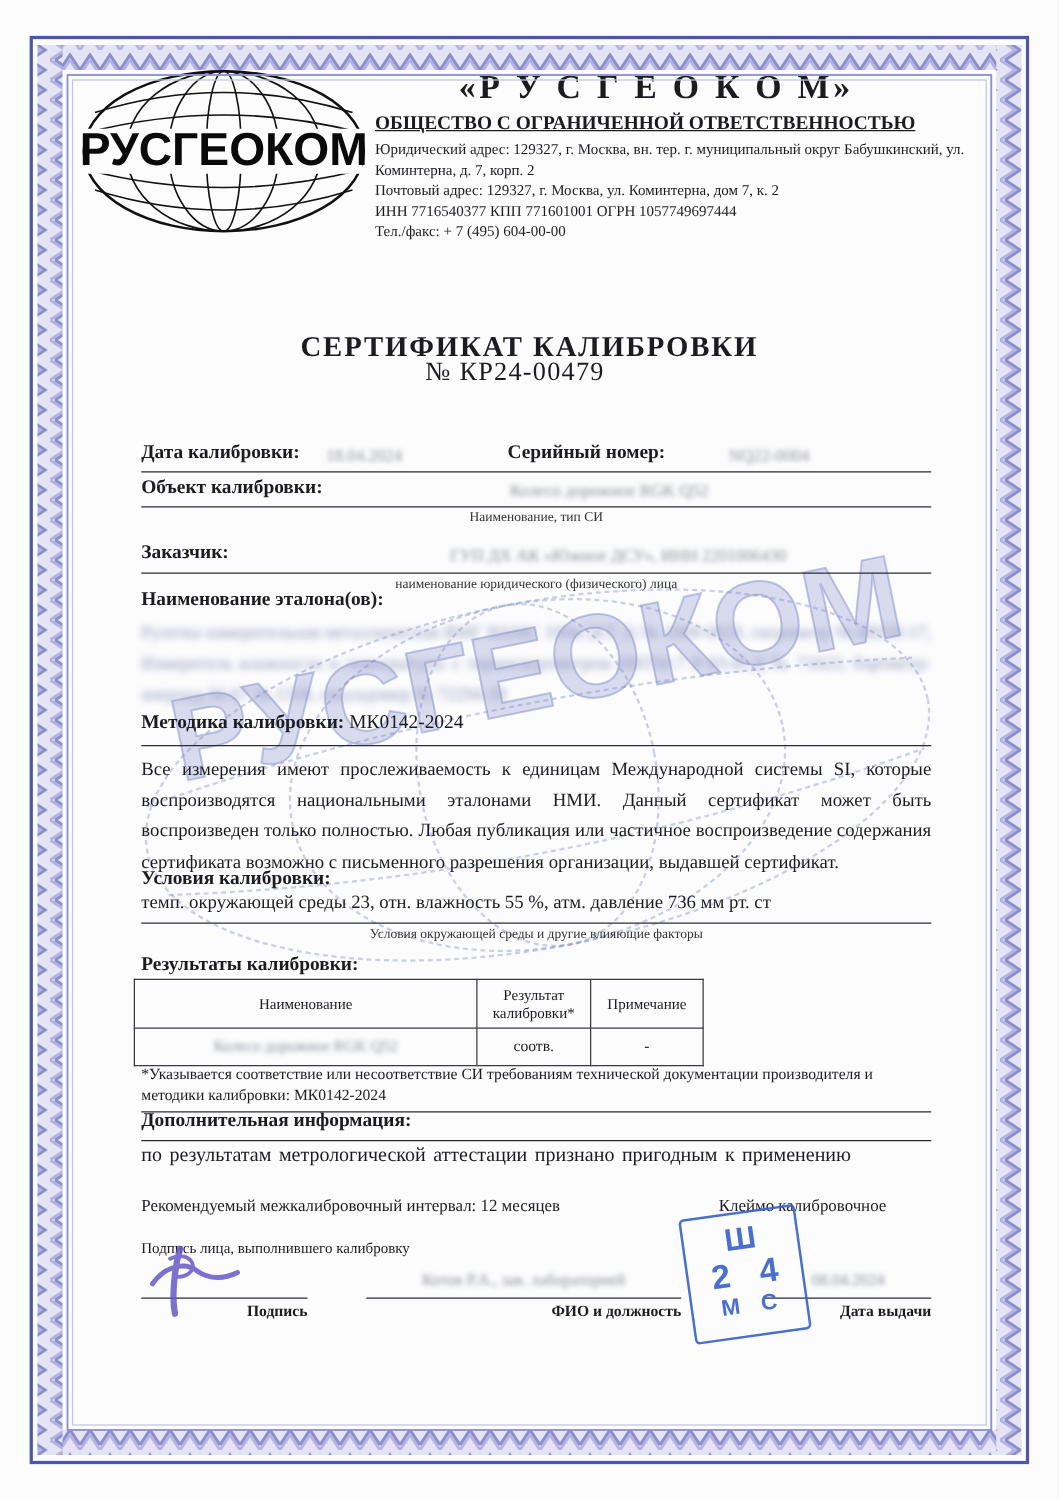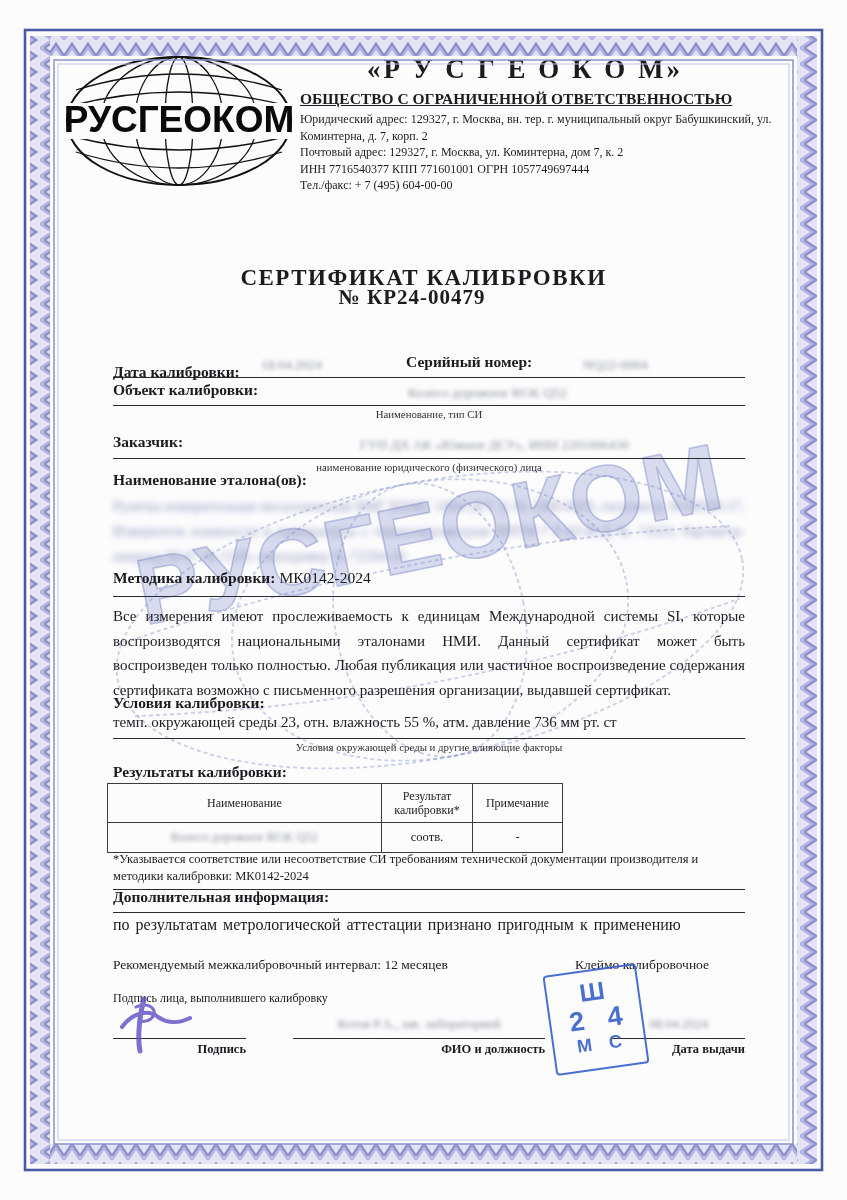--- a/index.html
+++ b/index.html
@@ -15,21 +15,21 @@
            -webkit-text-stroke:1.6px rgba(131,144,206,0.50);}
   
   .logo{left:60px;top:50px;}
   .hdr{left:300px;top:54px;width:450px;}
   .org-title{font-size:27px;font-weight:bold;letter-spacing:3px;text-align:center;white-space:nowrap;}
   .org-form{font-size:15.5px;font-weight:bold;text-decoration:underline;margin-top:5px;white-space:nowrap;}
   .addr{font-size:12px;line-height:16.5px;margin-top:3px;}
   .addr div{white-space:nowrap;}
   .cert-lines{left:60px;top:186px;width:727px;text-align:center;font-size:11.5px;line-height:15.5px;color:#2a2a30;}
   .doc-title{left:0;top:265px;width:847px;text-align:center;font-size:23px;font-weight:bold;letter-spacing:1.5px;}
-  .doc-number{left:0;top:285px;width:824px;text-align:center;font-size:21px;font-weight:bold;letter-spacing:1px;}
+  .doc-number{left:0;top:285px;width:824px;text-align:center;font-size:21px;font-weight:normal;letter-spacing:1px;}
   
   .content{position:absolute;left:113px;top:0;width:632px;z-index:3;}
   .row{position:absolute;width:632px;border-bottom:1.5px solid #2b2b33;}
   .lbl{font-size:15.5px;font-weight:bold;white-space:nowrap;}
   .cap{position:absolute;width:632px;text-align:center;font-size:10.8px;color:#333;}
   .blur{filter:blur(2.3px);color:#8b8f98;white-space:nowrap;}
   .blur-blue{filter:blur(3px);color:#8d95bb;}
   .para{position:absolute;width:632px;text-align:justify;font-size:15px;line-height:24.5px;}
   
   table.res{position:absolute;left:-6px;top:783px;border-collapse:collapse;}
@@ -114,21 +114,21 @@
     </div>
   </div>
 
 
   <div class="abs doc-title">СЕРТИФИКАТ КАЛИБРОВКИ</div>
   <div class="abs doc-number">№ КР24-00479</div>
 
   <div class="content">
 
     <div class="row" style="top:351px;height:26px;">
-      <span class="lbl abs" style="left:0;top:12px;">Дата калибровки:</span>
+      <span class="lbl abs" style="left:0;top:2px;">Дата калибровки:</span>
       <span class="blur abs" style="left:148px;top:6px;font-size:13.5px;">18.04.2024</span>
       <span class="lbl abs" style="left:293px;top:2px;">Серийный номер:</span>
       <span class="blur abs" style="left:470px;top:6px;font-size:13.5px;">NQ22-0004</span>
     </div>
 
     <div class="row" style="top:379px;height:26px;">
       <span class="lbl abs" style="left:0;top:2px;">Объект калибровки:</span>
       <span class="blur abs" style="left:295px;top:6px;font-size:13.5px;">Колесо дорожное RGK Q52</span>
     </div>
     <div class="cap" style="top:408px;">Наименование, тип СИ</div>

